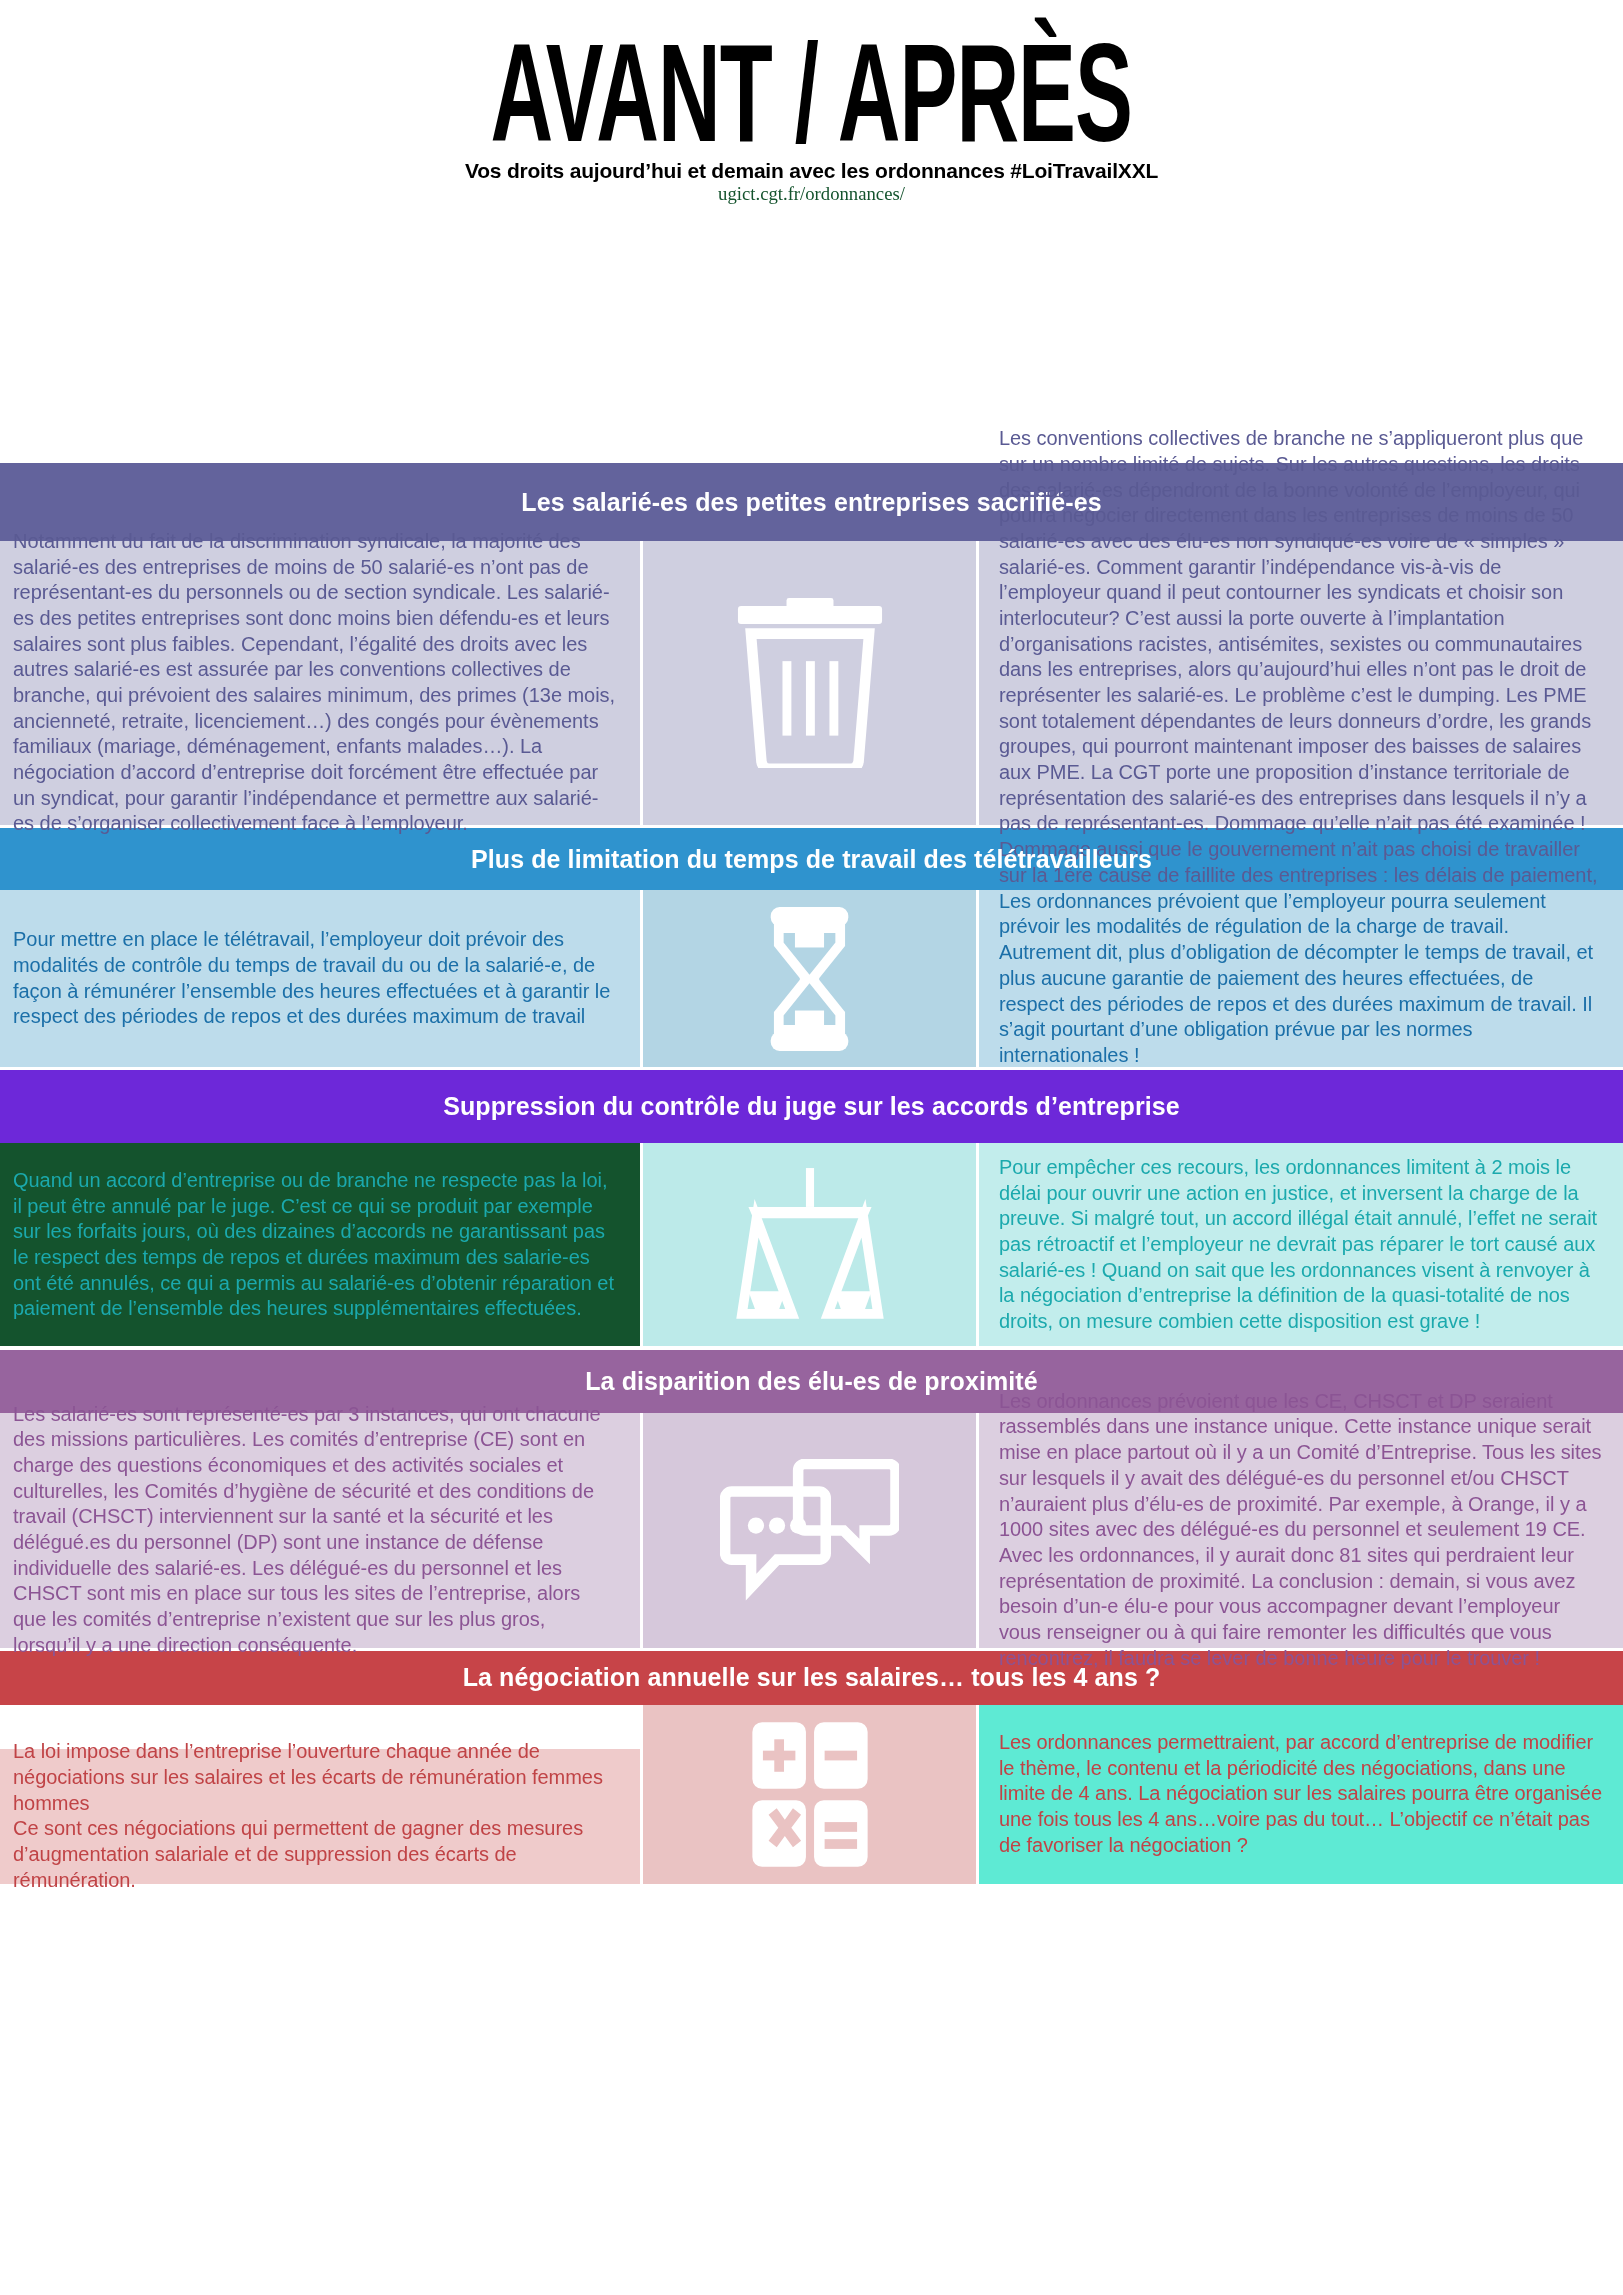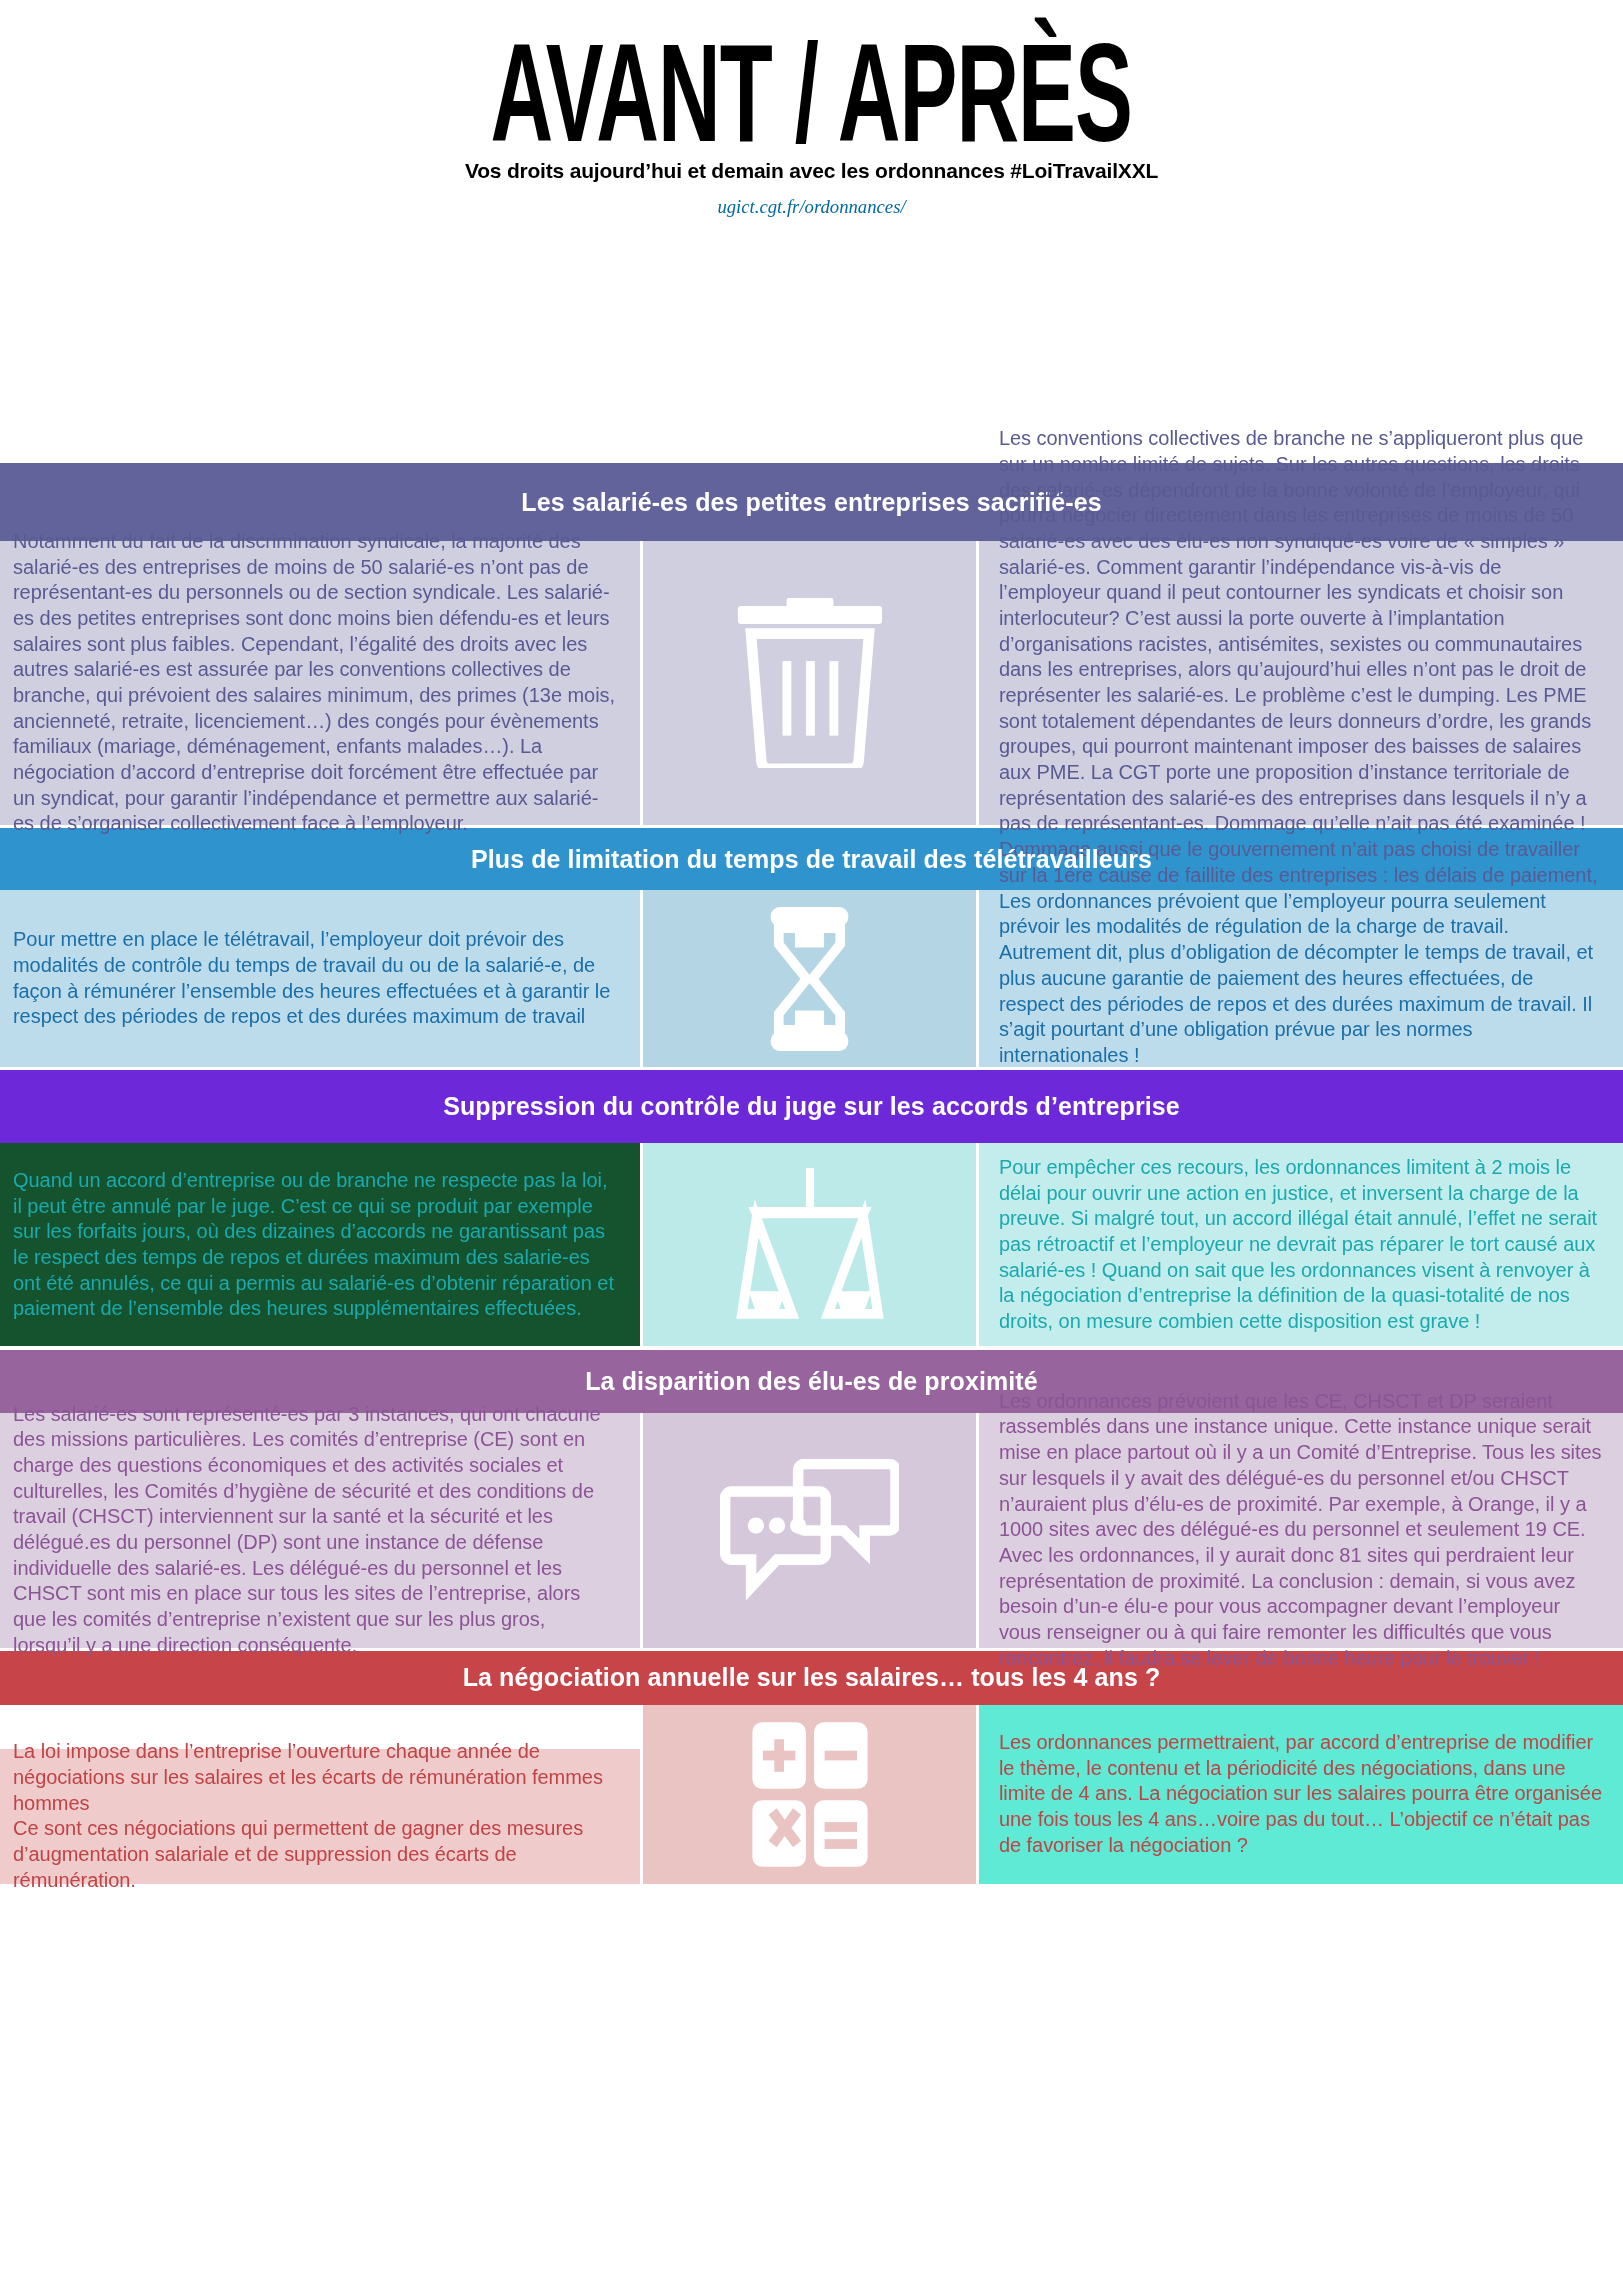--- a/index.html
+++ b/index.html
@@ -41,24 +41,23 @@
   .masthead-sub {
     font-weight: 700;
     font-size: 21px;
     color: #000000;
     margin-top: 4.9px;
     letter-spacing: -0.2px;
     white-space: nowrap;
   }
   .masthead-url {
     font-family: "Liberation Serif", serif;
-    font-style: italic;
     font-size: 18.7px;
-    color: #0369a1;
-    margin-top: 13px;
+    color: #14532d;
+    margin-top: 0;
     white-space: nowrap;
   }
 
   
   .section {
     width: 1623px;
     box-sizing: border-box;
   }
   .section-header {
     width: 100%;

